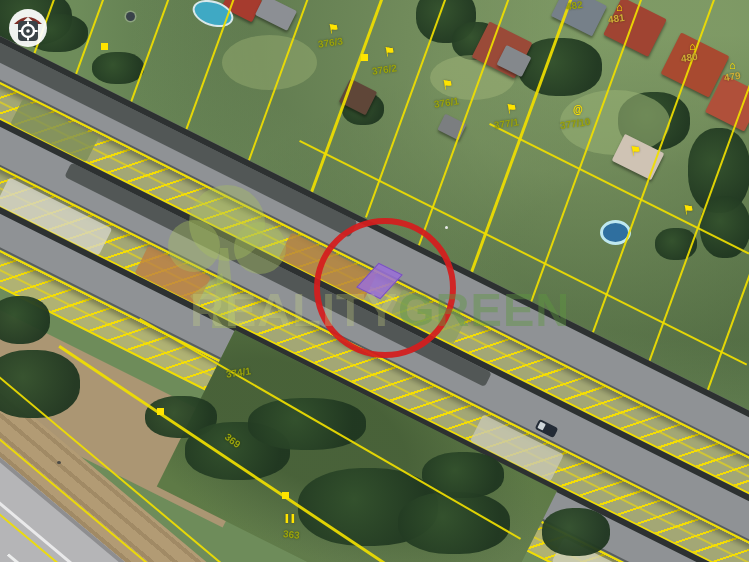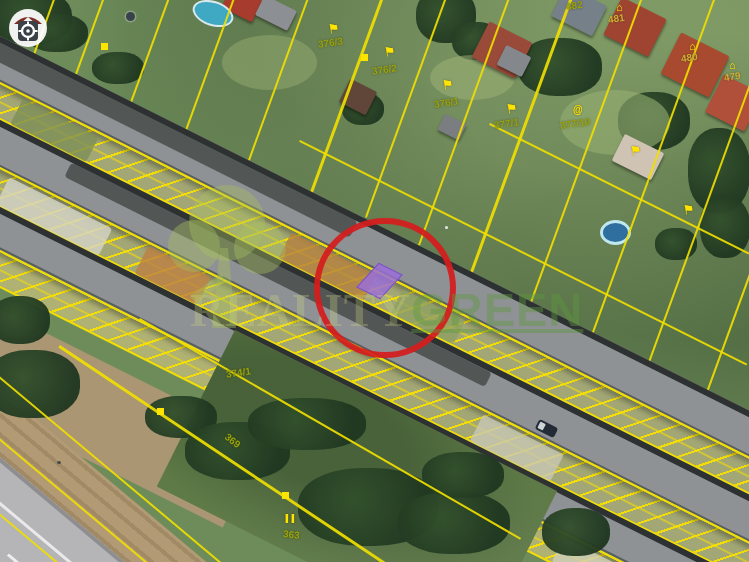--- a/index.html
+++ b/index.html
@@ -37,22 +37,22 @@
   .icohouse{font-size:11px;font-weight:700;}
   .icospiral{font-size:10px;font-weight:700;}
   .icobars{font:900 13px/1 "Liberation Sans",sans-serif;letter-spacing:1px;transform:scaleX(1.3);}
   
   #sel-parcel{left:366px;top:265px;width:27px;height:32px;background:rgba(154,111,216,.85);
     border:1px solid rgba(118,78,190,.9);transform:rotate(26.57deg) skewX(-16deg);}
   #circle{left:314px;top:218px;width:142px;height:140px;border:6.5px solid rgba(213,29,29,.93);
     border-radius:50%;}
   
   #wm-text{left:190px;top:286px;font:800 47px/1 "Liberation Sans",sans-serif;letter-spacing:1px;white-space:nowrap;}
-  #wm-text .w1{position:static;color:rgba(205,215,130,.30);font-family:Liberation Serif, serif;}
-  #wm-text .w2{position:static;color:rgba(92,152,62,.42);text-decoration:underline;}
+  #wm-text .w1{position:static;color:rgba(205,215,130,.30);}
+  #wm-text .w2{position:static;color:rgba(92,152,62,.42);}
   
   #logo{left:8px;top:6px;width:190px;height:52px;}
   #logo-text{left:52px;top:1px;color:rgba(255,255,255,.97);
     font:700 23px/1.1 "Liberation Sans",sans-serif;text-shadow:0 1px 3px rgba(0,0,0,.45);}
   #logo-text div{position:static;}
   #logo-dot{left:118px;top:6px;width:9px;height:9px;border-radius:50%;background:#39424a;
     box-shadow:0 0 0 1.5px rgba(255,255,255,.25);}
   .speck{background:#e8eaea;border-radius:50%;}
 </style>
 </head>

